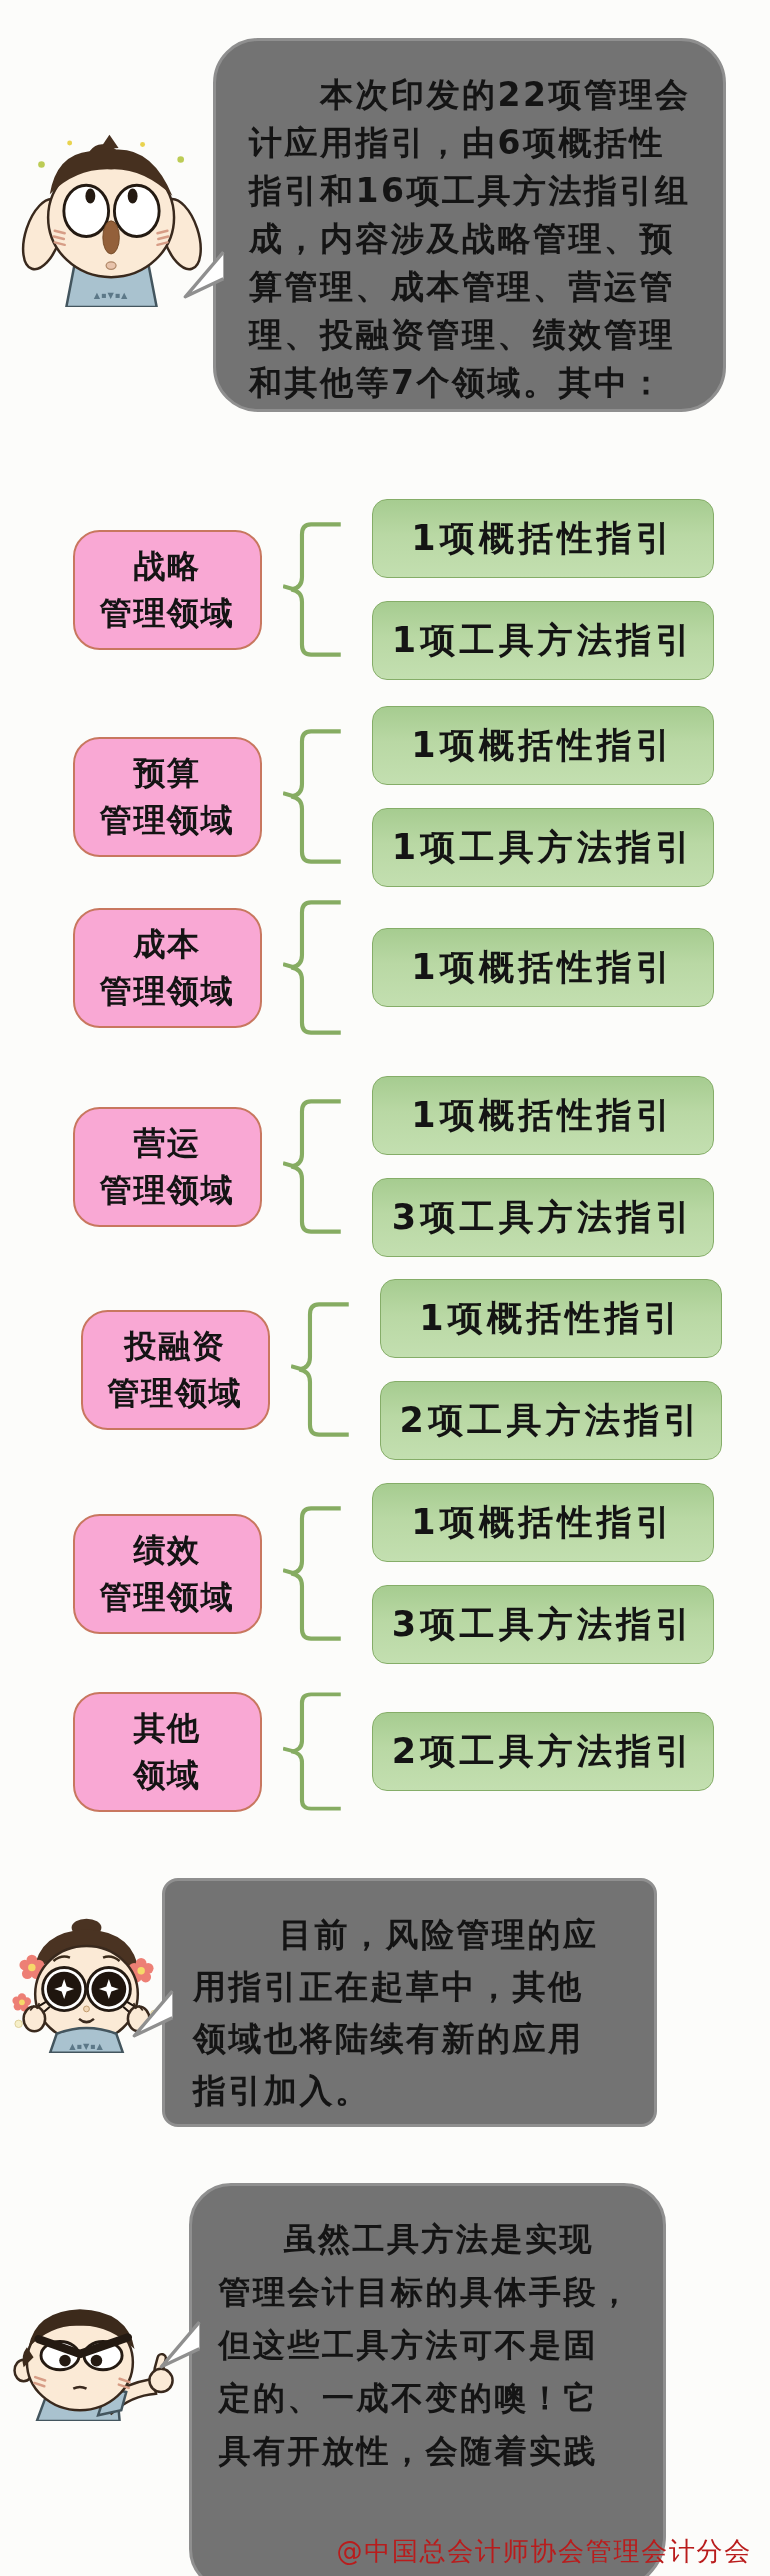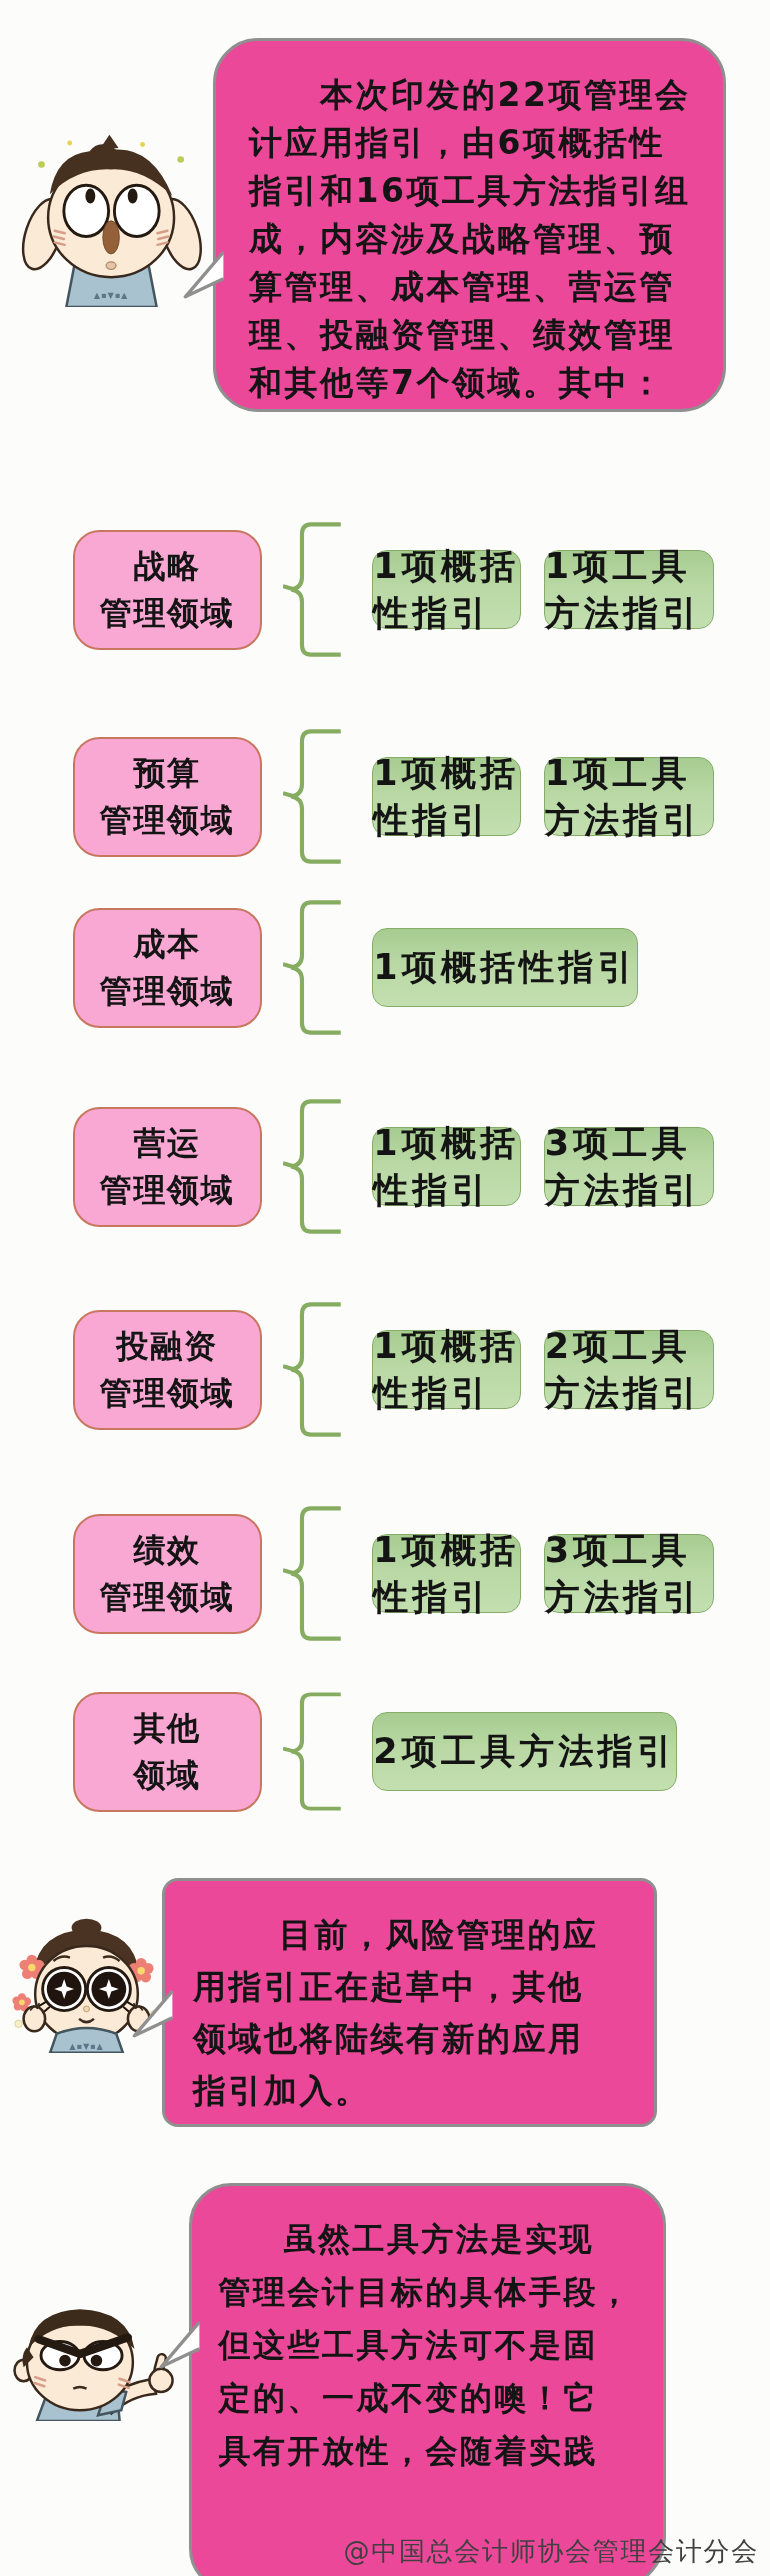--- a/index.html
+++ b/index.html
@@ -3,21 +3,21 @@
 <meta charset="utf-8">
 <style>
   html,body{margin:0;padding:0;background:#ffffff;}
   .canvas{
     position:relative;width:770px;height:2576px;margin:0 auto;
     background:#fcfcfa;overflow:hidden;
     font-family:"DejaVu Sans",sans-serif;color:#141414;
   }
   
   .bubble{
-    position:absolute;background:#ec4899;border:3.3px solid #8f8f8f;
+    position:absolute;background:#737373;border:3.3px solid #8f8f8f;
     box-sizing:border-box;font-weight:bold;
   }
   .bubble .tail{position:absolute;left:-34px;}
   .bubble-line{white-space:nowrap;}
   .bubble1{left:213px;top:38px;width:513px;height:374px;border-radius:45px;
     padding:30px 16.6px 0 33px;font-size:33px;line-height:48px;letter-spacing:2.5px;}
   .bubble2{left:162px;top:1878px;width:495px;height:249px;border-radius:16px;
     padding:28px 16.6px 0 28px;font-size:33px;line-height:52px;letter-spacing:2.5px;}
   .bubble3{left:189px;top:2183px;width:477px;height:408px;border-radius:42px 42px 55px 42px;
     padding:26.6px 13.3px 0 26.6px;font-size:32px;line-height:53px;letter-spacing:2.5px;}
@@ -26,38 +26,38 @@
   .indent3{text-indent:65px;}
   
   .row{position:absolute;left:66px;width:664px;display:flex;align-items:center;}
   .area-box{
     width:189px;height:120px;box-sizing:border-box;flex:none;margin-left:6.6px;
     background:#f9a8d4;border:2.5px solid #c8775f;border-radius:26.6px;
     display:flex;flex-direction:column;align-items:center;justify-content:center;
     font-size:32px;font-weight:bold;line-height:1.45;letter-spacing:1.7px;
   }
   .brace{flex:none;margin-left:21.6px;}
-  .item-stack{flex:none;margin-left:23px;width:342px;display:flex;gap:23px;}
+  .item-stack{flex:none;margin-left:23px;width:342px;display:flex;flex-direction:column;gap:23px;}
   .item-box{
     height:79px;box-sizing:border-box;
     background:linear-gradient(180deg,#a6cc90 0%,#b9d8a4 45%,#c3dfb0 100%);
     border:1.7px solid #85ad68;border-radius:15px;
     display:flex;align-items:center;justify-content:center;
     font-size:35px;font-weight:bold;letter-spacing:4.2px;
   }
   
   .char{position:absolute;}
   .skin-st{fill:#fbead6;stroke:#39291d;stroke-width:3;}
   .eye-white{fill:#ffffff;stroke:#241a12;stroke-width:3.5;}
   .shirt-st{fill:#a9c2cf;stroke:#43555e;stroke-width:3;}
   .shirt-txt{fill:#5c7888;font-size:10px;text-anchor:middle;letter-spacing:1px;font-weight:bold;}
   
   .watermark{
-    position:absolute;right:11px;top:2534px;
-    font-size:26px;letter-spacing:1.7px;color:#404040;white-space:nowrap;
+    position:absolute;right:18px;top:2534px;
+    font-size:26px;letter-spacing:1.7px;color:#b91c1c;white-space:nowrap;
   }
 </style>
 </head>
 <body>
 
 <div class="canvas">
 
   <svg class="char" style="left:18px;top:133px;" width="187" height="174" viewBox="0 0 225 210">
     <circle cx="28" cy="38" r="4" fill="#bccc55"></circle>
     <circle cx="196" cy="32" r="4" fill="#bccc55"></circle>
@@ -161,21 +161,21 @@
         <path d="M70 6 L34 6 Q23 6 23 18 L23 70 Q23 83 10 85 Q23 87 23 100 L23 152 Q23 164 34 164 L70 164"></path>
         <path d="M0 81 L14 85"></path>
       </g>
     </svg>
     <div class="item-stack">
       <div class="item-box">1项概括性指引</div>
       <div class="item-box">3项工具方法指引</div>
     </div>
   </div>
 
-  <div class="row" style="top:1279px;height:181px;">
+  <div class="row" style="top:1279px;height:181px;justify-content:center;">
     <div class="area-box">
       <span>投融资</span>
       <span>管理领域</span>
     </div>
     <svg class="brace" width="66" height="141" viewBox="0 0 80 170">
       <g fill="none" stroke="#86ac62" stroke-width="5">
         <path d="M70 6 L34 6 Q23 6 23 18 L23 70 Q23 83 10 85 Q23 87 23 100 L23 152 Q23 164 34 164 L70 164"></path>
         <path d="M0 81 L14 85"></path>
       </g>
     </svg>

